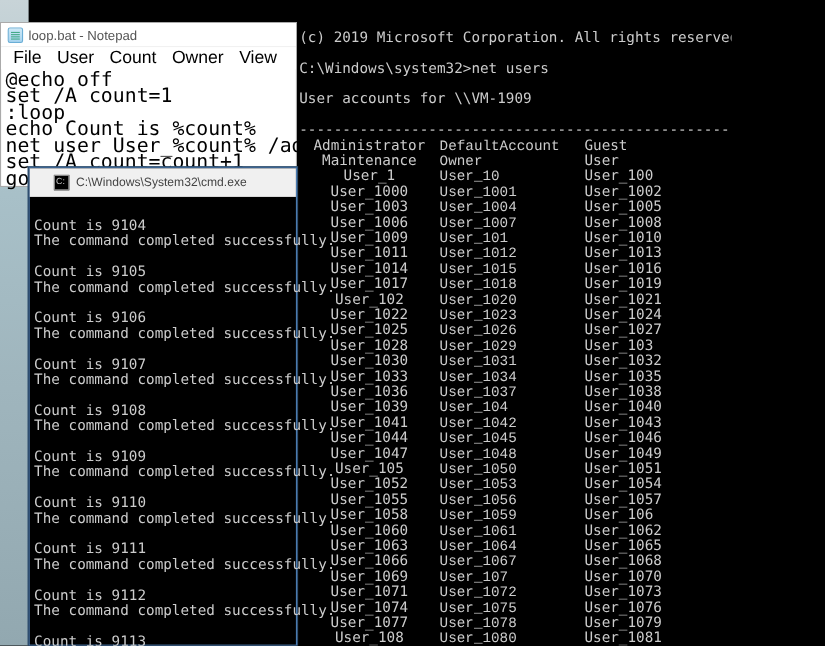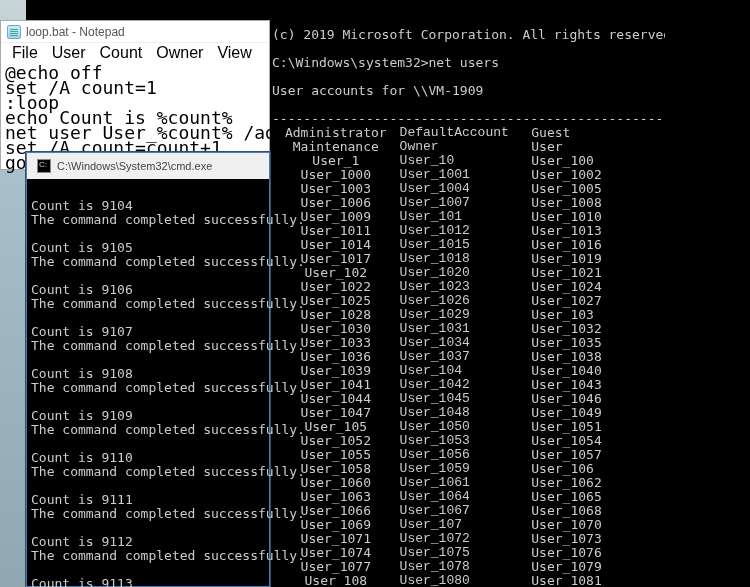--- a/index.html
+++ b/index.html
@@ -55,21 +55,21 @@
   
   .cmd2 {
     position: absolute; left: 26px; top: 152px; width: 244px; height: 435px;
     background: #000; color: #ccc;
     border: 1px solid #4a7ab0;
     box-shadow: 0 0 0 1px #305070;
   }
   .cmd2-titlebar {
     height: 26px; display:flex; align-items:center;
     background:#f0f0f0; color:#444; font-size:11px;
-    padding-left:10px;
+    padding-left:22px;
   }
   .cmd2-icon {
     width:14px; height:14px; background:#000; border:1px solid #888;
     margin-right:6px; display:inline-block; position:relative;
   }
   .cmd2-icon::after { content:"C:"; color:#ccc; font-size:8px; position:absolute; left:1px; top:0; }
   .cmd2-body {
     font-family: Consolas, monospace; font-size: 13px;
     color:#ccc; padding: 6px 4px 4px 4px; line-height: 14px;
     white-space: pre;

